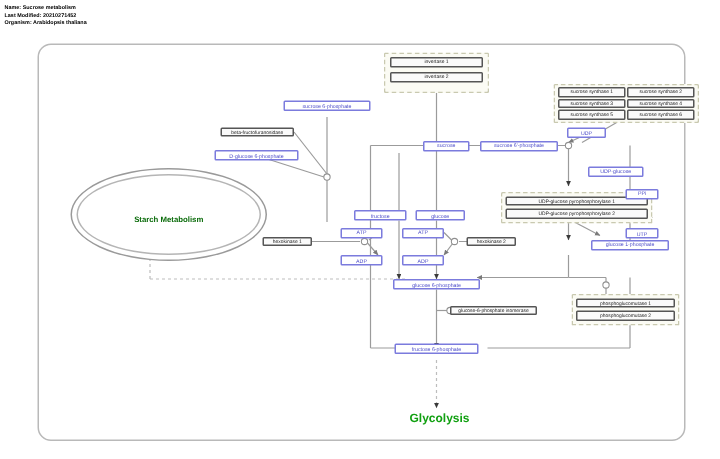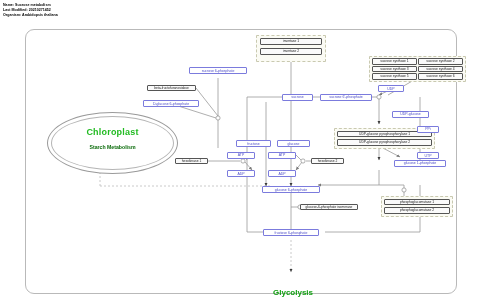--- a/index.html
+++ b/index.html
@@ -165,21 +165,20 @@
 <div class="group" style="left:334px;top:128px;width:101px;height:21px;"></div>
 <div class="enz node" style="left:337px;top:130.5px;width:95px;">UDP-glucose pyrophosphorylase 1</div>
 <div class="enz node" style="left:337px;top:139px;width:95px;">UDP-glucose pyrophosphorylase 2</div>
 
 <div class="group" style="left:381px;top:196px;width:72px;height:21px;"></div>
 <div class="enz node" style="left:384px;top:198.5px;width:66px;">phosphoglucomutase 1</div>
 <div class="enz node" style="left:384px;top:207px;width:66px;">phosphoglucomutase 2</div>
 
 <div class="compartment" style="left:47px;top:112px;width:131px;height:62px;">
   <div class="inner"></div>
-  <div class="comp-title" style="top:14px;">Chloroplast</div>
   <div class="comp-sub" style="top:31px;">Starch Metabolism</div>
 </div>
 
 <div class="enz node" style="left:147px;top:84.5px;width:49px;">beta-fructofuranosidase</div>
 <div class="enz node" style="left:175px;top:157.5px;width:33px;">hexokinase 1</div>
 <div class="enz node" style="left:311px;top:157.5px;width:33px;">hexokinase 2</div>
 <div class="enz node" style="left:300px;top:203.5px;width:58px;">glucose-6-phosphate isomerase</div>
 
 <div class="met node" style="left:189px;top:67px;width:58px;">sucrose 6-phosphate</div>
 <div class="met node" style="left:143px;top:100px;width:56px;">D-glucose 6-phosphate</div>
@@ -192,13 +191,13 @@
 <div class="met node" style="left:394px;top:159.5px;width:52px;">glucose 1-phosphate</div>
 <div class="met node" style="left:236px;top:140px;width:35px;">fructose</div>
 <div class="met node" style="left:277px;top:140px;width:33px;">glucose</div>
 <div class="met node" style="left:227px;top:151.5px;width:28px;">ATP</div>
 <div class="met node" style="left:227px;top:170px;width:28px;">ADP</div>
 <div class="met node" style="left:268px;top:151.5px;width:28px;">ATP</div>
 <div class="met node" style="left:268px;top:170px;width:28px;">ADP</div>
 <div class="met node" style="left:262px;top:186px;width:58px;">glucose 6-phosphate</div>
 <div class="met node" style="left:263px;top:229px;width:56px;">fructose 6-phosphate</div>
 
-<div class="pathway-label" style="left:273px;top:288px;">Glycolysis</div>
+<div class="pathway-label" style="left:273px;top:274px;">Glycolysis</div>
 
 </body></html>

